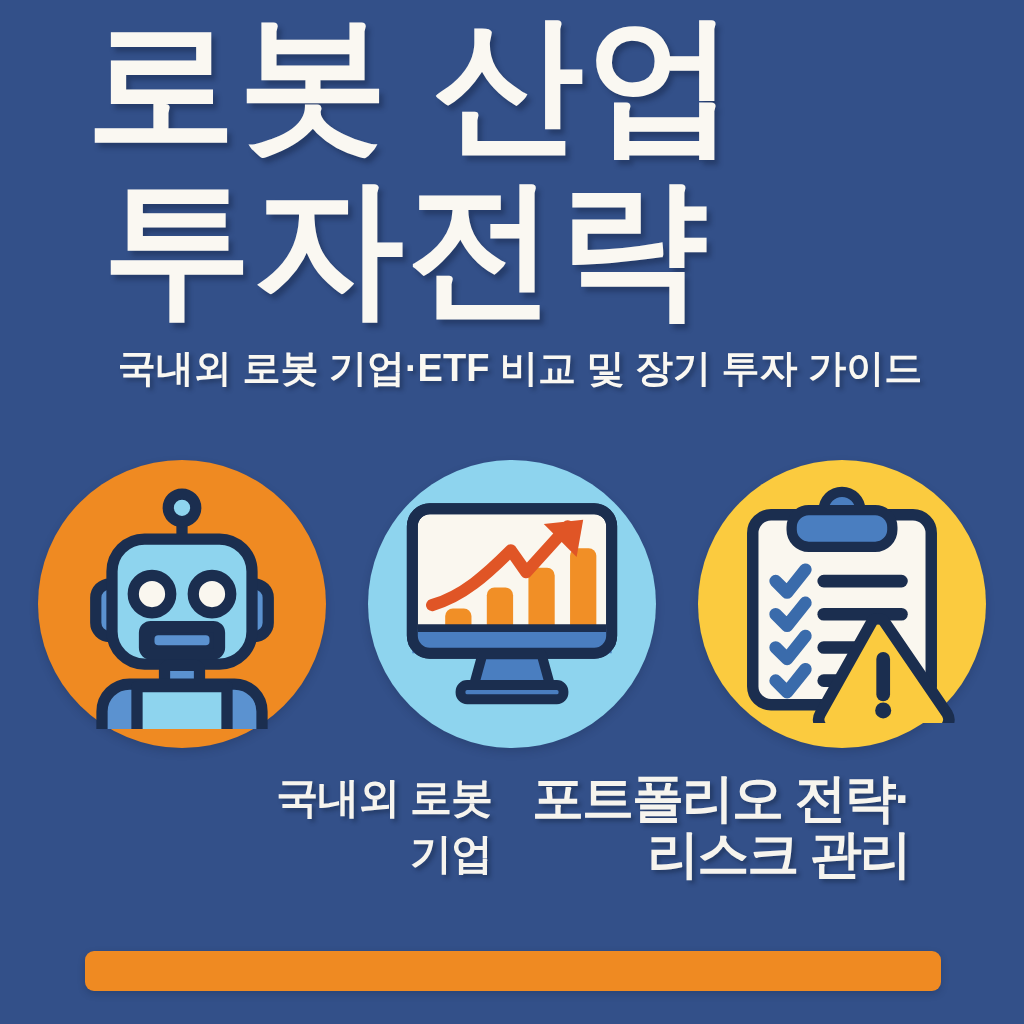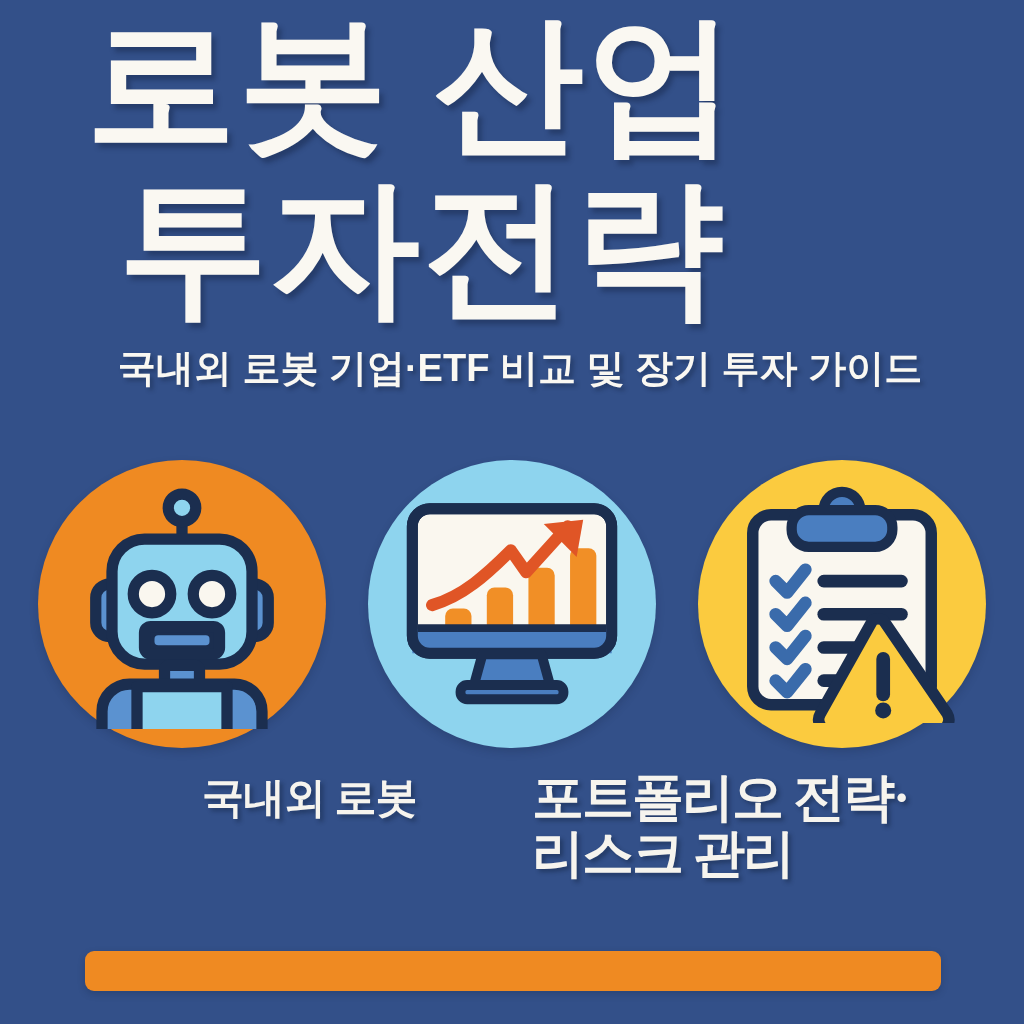--- a/index.html
+++ b/index.html
@@ -18,21 +18,21 @@
   }
 
   
   .title-block {
     position: absolute;
     left: 0;
     top: 2px;
     width: 812px;
     padding: 0 86px;
     box-sizing: border-box;
-    text-align: right;
+    text-align: center;
   }
   .title-line {
     color: #faf8f2;
     font-weight: 900;
     font-size: 150px;
     line-height: 150px;
     letter-spacing: 2px;
     text-shadow: 4px 5px 5px rgba(16, 30, 58, 0.38);
     white-space: nowrap;
   }
@@ -90,22 +90,21 @@
     left: 0;
     top: 770px;
     width: 1024px;
     height: 140px;
     display: flex;
     justify-content: center;
     gap: 40px;
   }
   .caption-cell {
     width: 290px;
-    text-align: left;
-    font-family: Liberation Serif, serif;
+    text-align: right;
   }
   .caption-text {
     display: inline-block;
     color: #f6f4ee;
     font-weight: 900;
     font-size: 42px;
     line-height: 56px;
     letter-spacing: -1px;
     text-shadow: 3px 3px 4px rgba(16, 30, 58, 0.45);
   }
@@ -239,20 +238,21 @@
         </span>
       </div>
     </div>
 
   </div>
 
   <div class="caption-row">
     <div class="caption-cell">
       <div class="caption-text">
         <span class="line">국내외 로봇</span>
+        <span class="line">기업</span>
       </div>
     </div>
     <div class="caption-cell wide">
       <div class="caption-text">
         <span class="line">포트폴리오 전략·</span>
         <span class="line line2">리스크 관리</span>
       </div>
     </div>
   </div>
 

